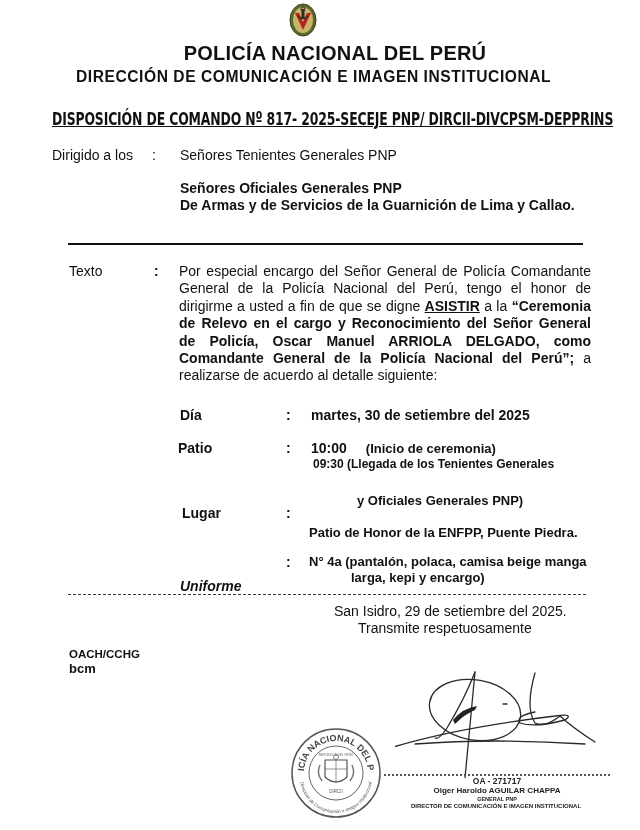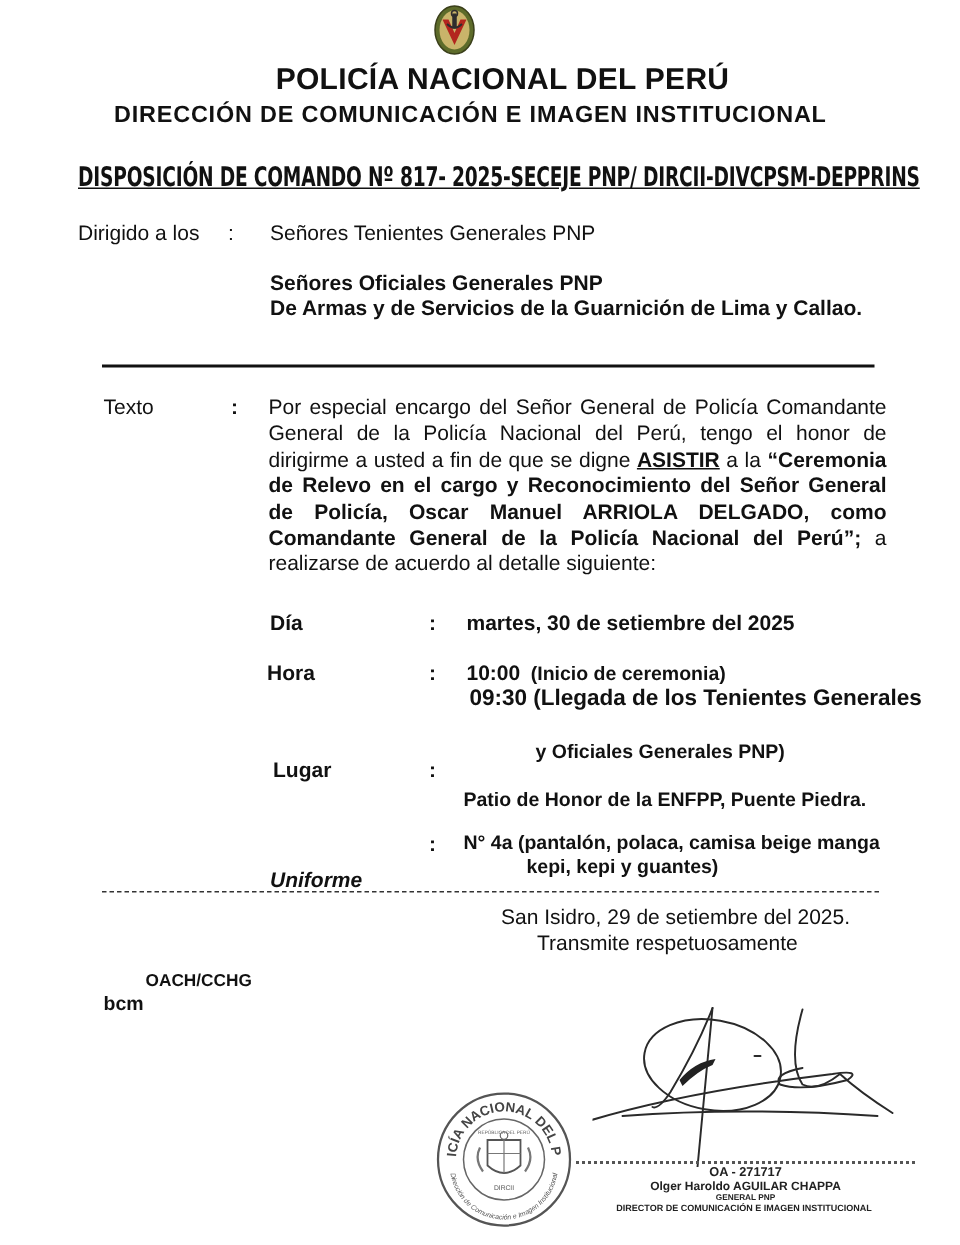--- a/index.html
+++ b/index.html
@@ -46,41 +46,41 @@
 <div class="abs hr"></div>
 
 <div class="abs lbl" style="left:69px; top:263px;">Texto</div>
 <div class="abs lbl b" style="left:154px; top:263px;">:</div>
 <div class="abs body-text"><span>Por especial encargo del Señor General de Policía Comandante General de la Policía Nacional del Perú, tengo el honor de dirigirme a usted a fin de que se digne </span><span class="u">ASISTIR</span><span> a la </span><span class="b">“Ceremonia de Relevo en el cargo  y Reconocimiento del Señor General de Policía, Oscar Manuel ARRIOLA DELGADO, como Comandante General de la Policía Nacional del Perú”;</span><span> a realizarse de acuerdo al detalle siguiente:</span></div>
 
 <div class="abs row b" style="left:180px; top:407px;">Día</div>
 <div class="abs row b" style="left:286px; top:407px;">:</div>
 <div class="abs row b" style="left:311px; top:407px;">martes, 30 de setiembre del 2025</div>
 
-<div class="abs row b" style="left:178px; top:440px;">Hora</div>
+<div class="abs row b" style="left:178px; top:440px;">Patio</div>
 <div class="abs row b" style="left:286px; top:440px;">:</div>
-<div class="abs row b" style="left:311px; top:440px;"><span>10:00</span><span style="font-size:13px; margin-left:7px;">(Inicio de ceremonia)</span></div>
-<div class="abs row b" style="left:313px; top:457px; font-size:15px;">09:30 (Llegada de los  Tenientes Generales</div>
+<div class="abs row b" style="left:311px; top:440px;"><span>10:00</span><span style="font-size:13px; margin-left:19px;">(Inicio de ceremonia)</span></div>
+<div class="abs row b" style="left:313px; top:457px; font-size:12px;">09:30 (Llegada de los  Tenientes Generales</div>
 <div class="abs row b" style="left:357px; top:472px; font-size:13px;margin-top:21px;">y Oficiales Generales PNP)</div>
 
 <div class="abs row b" style="left:182px; top:505px;">Lugar</div>
 <div class="abs row b" style="left:286px; top:505px;">:</div>
 <div class="abs row b" style="left:309px; top:505px; font-size:13px;margin-top:20px;">Patio de Honor de la ENFPP, Puente Piedra.</div>
 
 <div class="abs row b" style="left:180px; top:578px;font-style:italic;">Uniforme</div>
 <div class="abs row b" style="left:286px; top:554px;">:</div>
 <div class="abs row b" style="left:309px; top:554px; font-size:13px;">N° 4a (pantalón, polaca, camisa beige manga</div>
-<div class="abs row b" style="left:351px; top:570px; font-size:13px;">kepi, kepi y guantes)</div>
+<div class="abs row b" style="left:351px; top:570px; font-size:13px;">larga, kepi y encargo)</div>
 
 <div class="abs dash"></div>
 
 <div class="abs row" style="left:334px; top:603px;">San Isidro, 29 de setiembre del 2025.</div>
 <div class="abs row" style="left:358px; top:620px;">Transmite respetuosamente</div>
 
-<div class="abs row b" style="left:69px; top:648px; font-size:11.5px;margin-left:28px;">OACH/CCHG</div>
+<div class="abs row b" style="left:69px; top:648px; font-size:11.5px;">OACH/CCHG</div>
 <div class="abs row b" style="left:69px; top:661px; font-size:13px;">bcm</div>
 
 <div class="abs" style="left:290px; top:727px; width:92px; height:92px;">
   <svg width="92" height="92" viewBox="0 0 92 92">
     <defs>
       <path id="topArc" d="M14 46 A32 32 0 0 1 78 46"></path>
       <path id="botArc" d="M10 50 A36 36 0 0 0 82 50"></path>
     </defs>
     <circle cx="46" cy="46" r="44" fill="none" stroke="#555" stroke-width="1.5"></circle>
     <circle cx="46" cy="46" r="27" fill="none" stroke="#666" stroke-width="1"></circle>

